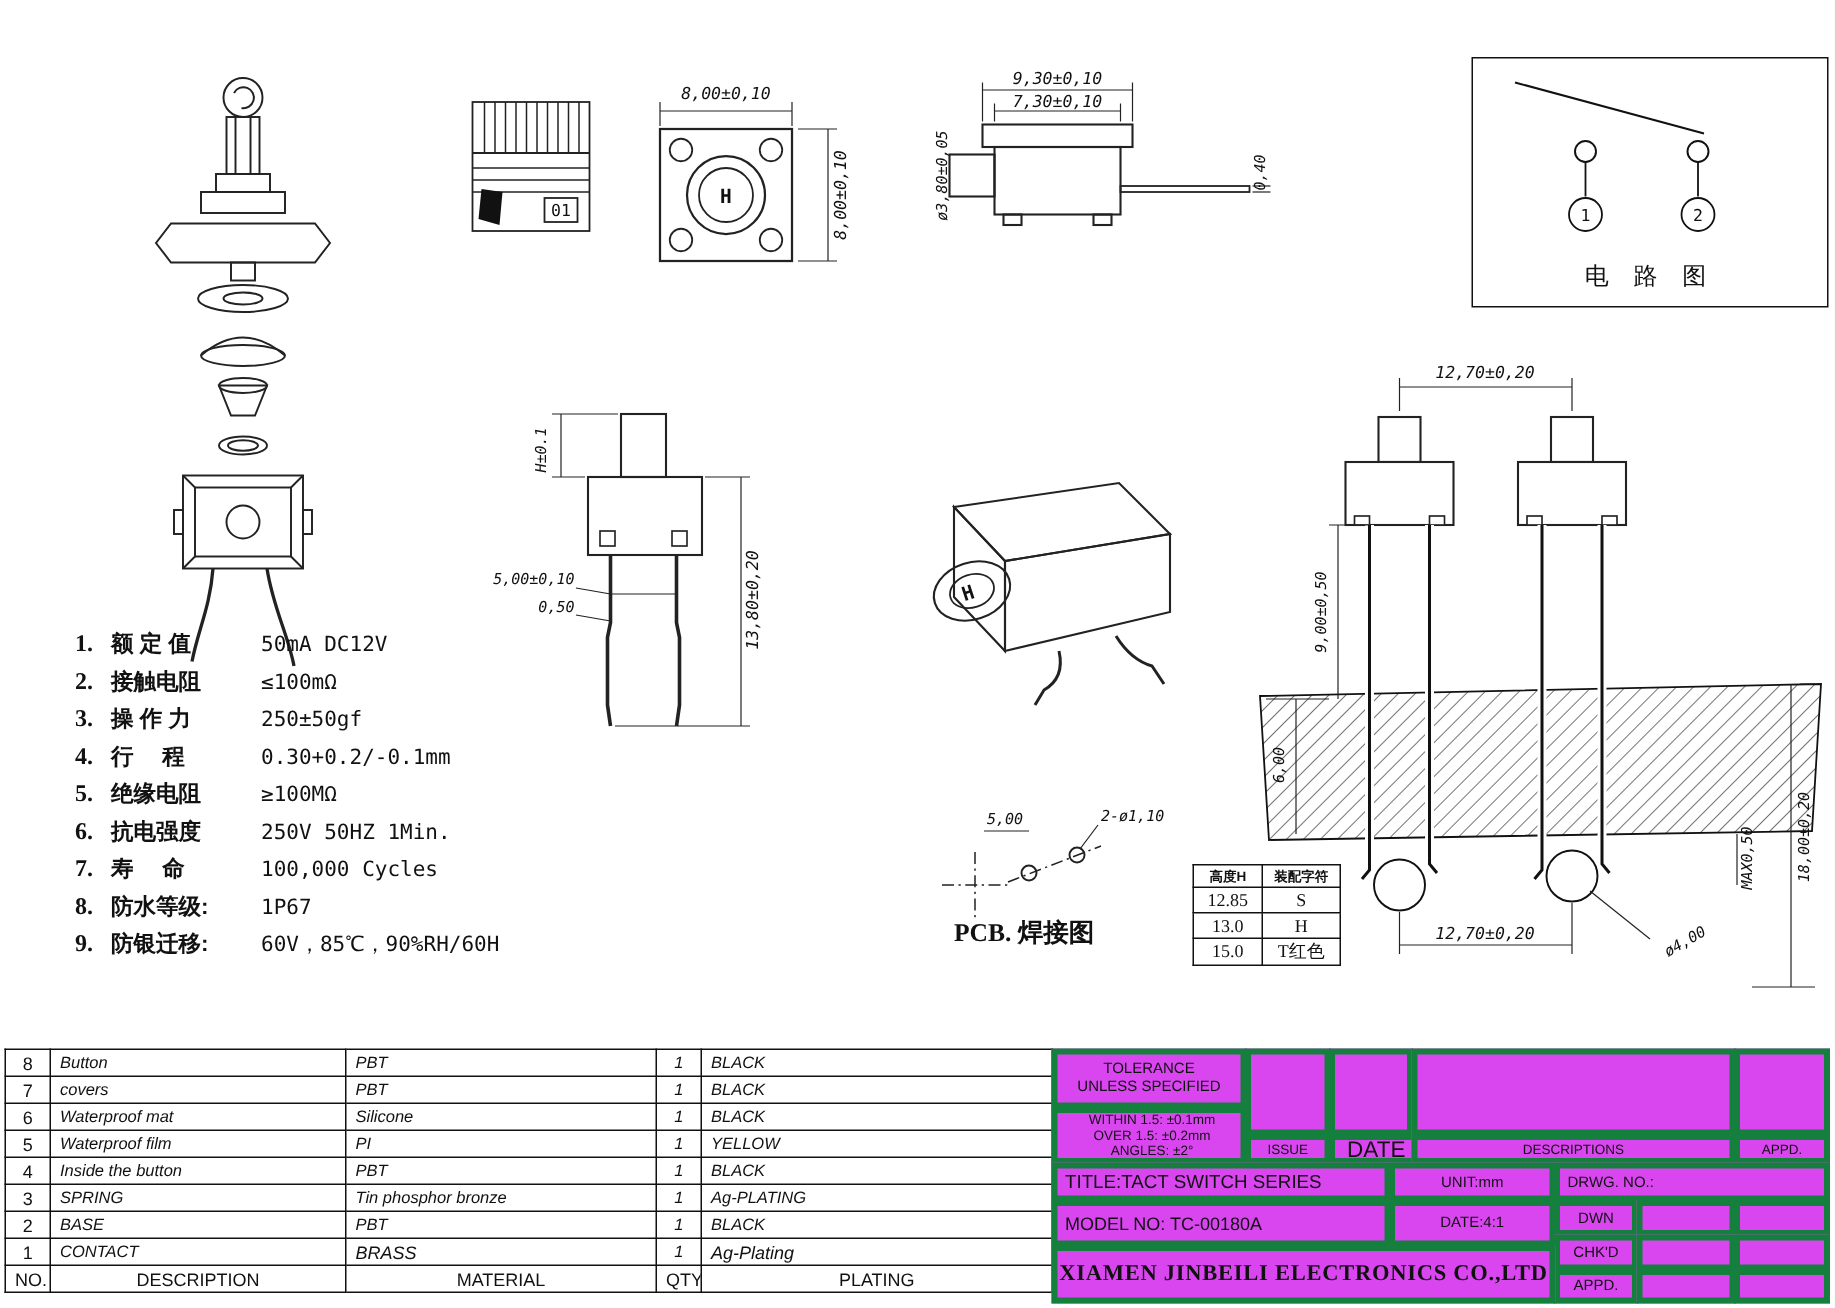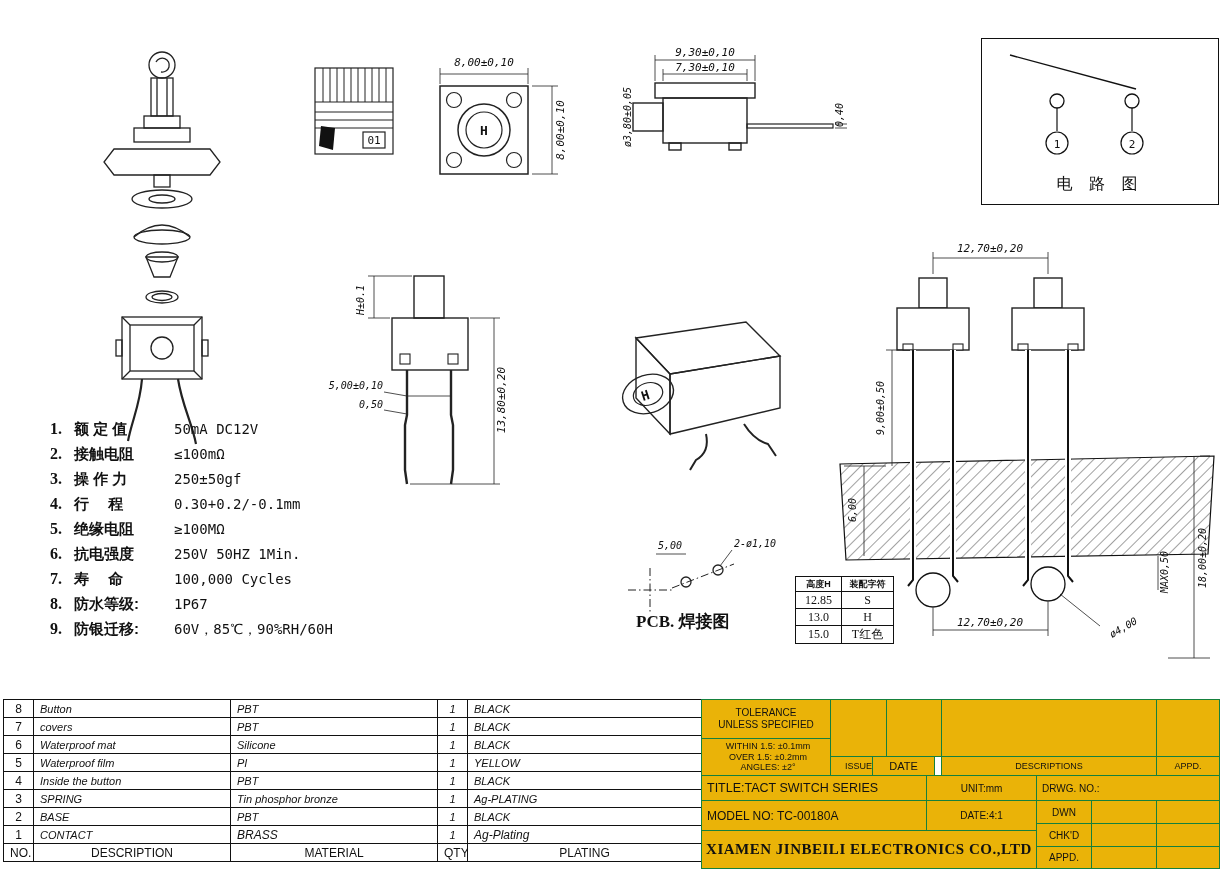--- a/index.html
+++ b/index.html
@@ -42,21 +42,21 @@
   
   .bom{left:3px;top:699px;border-collapse:collapse;table-layout:fixed;width:698px}
   .bom td{border:1px solid #111;height:18px;font:italic 11px "Liberation Sans",sans-serif;overflow:hidden;white-space:nowrap;padding:0 6px;background:#fff}
   .bom td.cno{font:12px "Liberation Sans",sans-serif;text-align:center;padding:0}
   .bom td.cq{text-align:center;padding:0}
   .bom tr.hdr td{font:12px "Liberation Sans",sans-serif;font-style:normal;text-align:center}
   .bom td.pl{font-size:12px}
 
   
   .tb{left:701px;top:699px;width:519px;height:170px}
-  .tbc{position:absolute;border:1px solid #15803d;font-size:10px;display:flex;align-items:center;justify-content:center;text-align:center;overflow:hidden;background:#eab308}
+  .tbc{position:absolute;border:4px solid #15803d;font-size:10px;display:flex;align-items:center;justify-content:center;text-align:center;overflow:hidden;background:#d946ef}
   .tbc.l{justify-content:flex-start;padding-left:5px;text-align:left}
   .tbc.col{flex-direction:column;justify-content:center;line-height:1.2}
   .tol-vals{font-size:9px;align-items:center;padding-left:4px}
   .tb-title{font-size:12.5px}
   .tb-model{font-size:12px}
   .tb-company{font:15px "Liberation Serif",serif;font-weight:600;letter-spacing:.5px}
 </style>
 </head>
 <body>
 
@@ -453,21 +453,21 @@
     <div class="tbc col tol-vals" style="left:0;top:39px;width:130px;height:38px">
       <div>WITHIN 1.5: ±0.1mm</div>
       <div>OVER 1.5:  ±0.2mm</div>
       <div>ANGLES: ±2°</div>
     </div>
     <div class="tbc" style="left:129px;top:0;width:57px;height:58px"></div>
     <div class="tbc" style="left:185px;top:0;width:56px;height:58px"></div>
     <div class="tbc" style="left:240px;top:0;width:216px;height:58px"></div>
     <div class="tbc" style="left:455px;top:0;width:64px;height:58px"></div>
     <div class="tbc" style="left:129px;top:57px;width:57px;height:20px;font-size:9px">ISSUE</div>
-    <div class="tbc" style="left:171px;top:57px;width:63px;height:20px;font-size:11px">DATE</div>
+    <div class="tbc" style="left:185px;top:57px;width:63px;height:20px;font-size:15px">DATE</div>
     <div class="tbc" style="left:240px;top:57px;width:216px;height:20px;font-size:9px">DESCRIPTIONS</div>
     <div class="tbc" style="left:455px;top:57px;width:64px;height:20px;font-size:9px">APPD.</div>
 
     <div class="tbc l tb-title" style="left:0;top:76px;width:226px;height:26px">TITLE:TACT SWITCH SERIES</div>
     <div class="tbc" style="left:225px;top:76px;width:111px;height:26px">UNIT:mm</div>
     <div class="tbc l" style="left:335px;top:76px;width:184px;height:26px">DRWG. NO.:</div>
 
     <div class="tbc l tb-model" style="left:0;top:101px;width:226px;height:31px">MODEL NO: TC-00180A</div>
     <div class="tbc" style="left:225px;top:101px;width:111px;height:31px">DATE:4:1</div>
 

